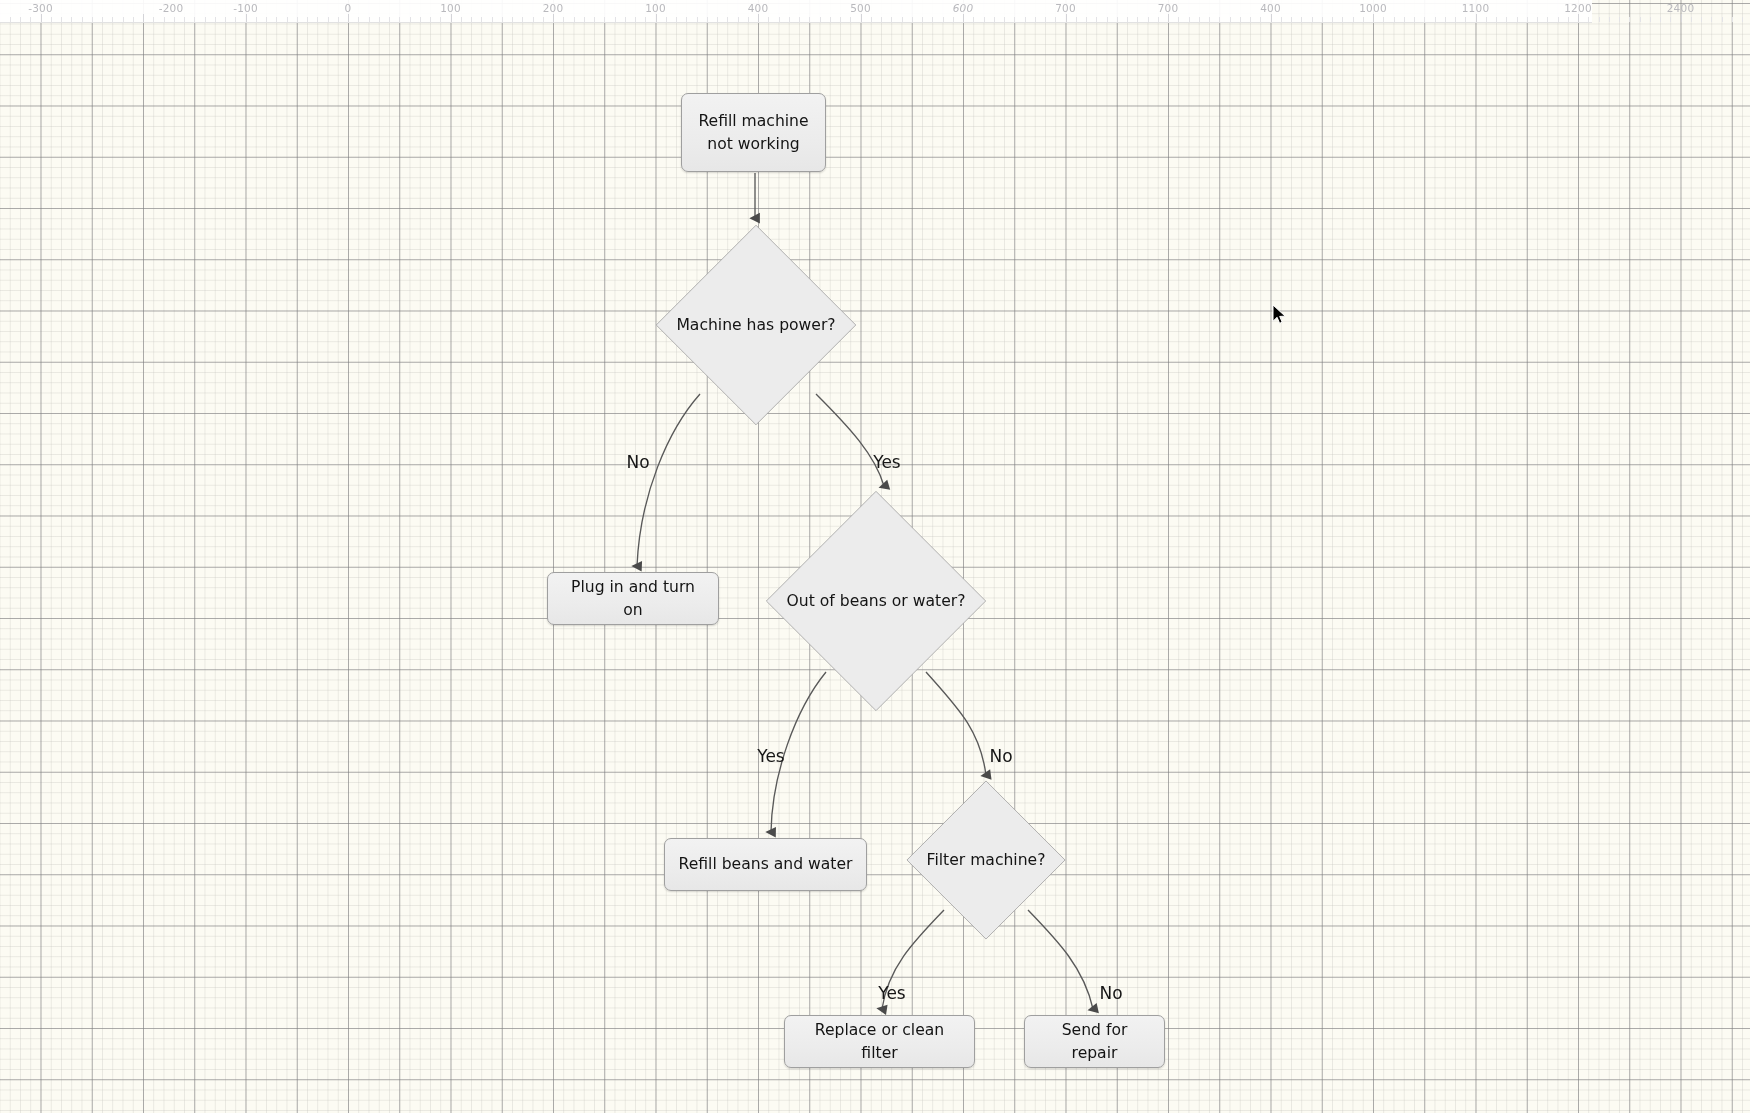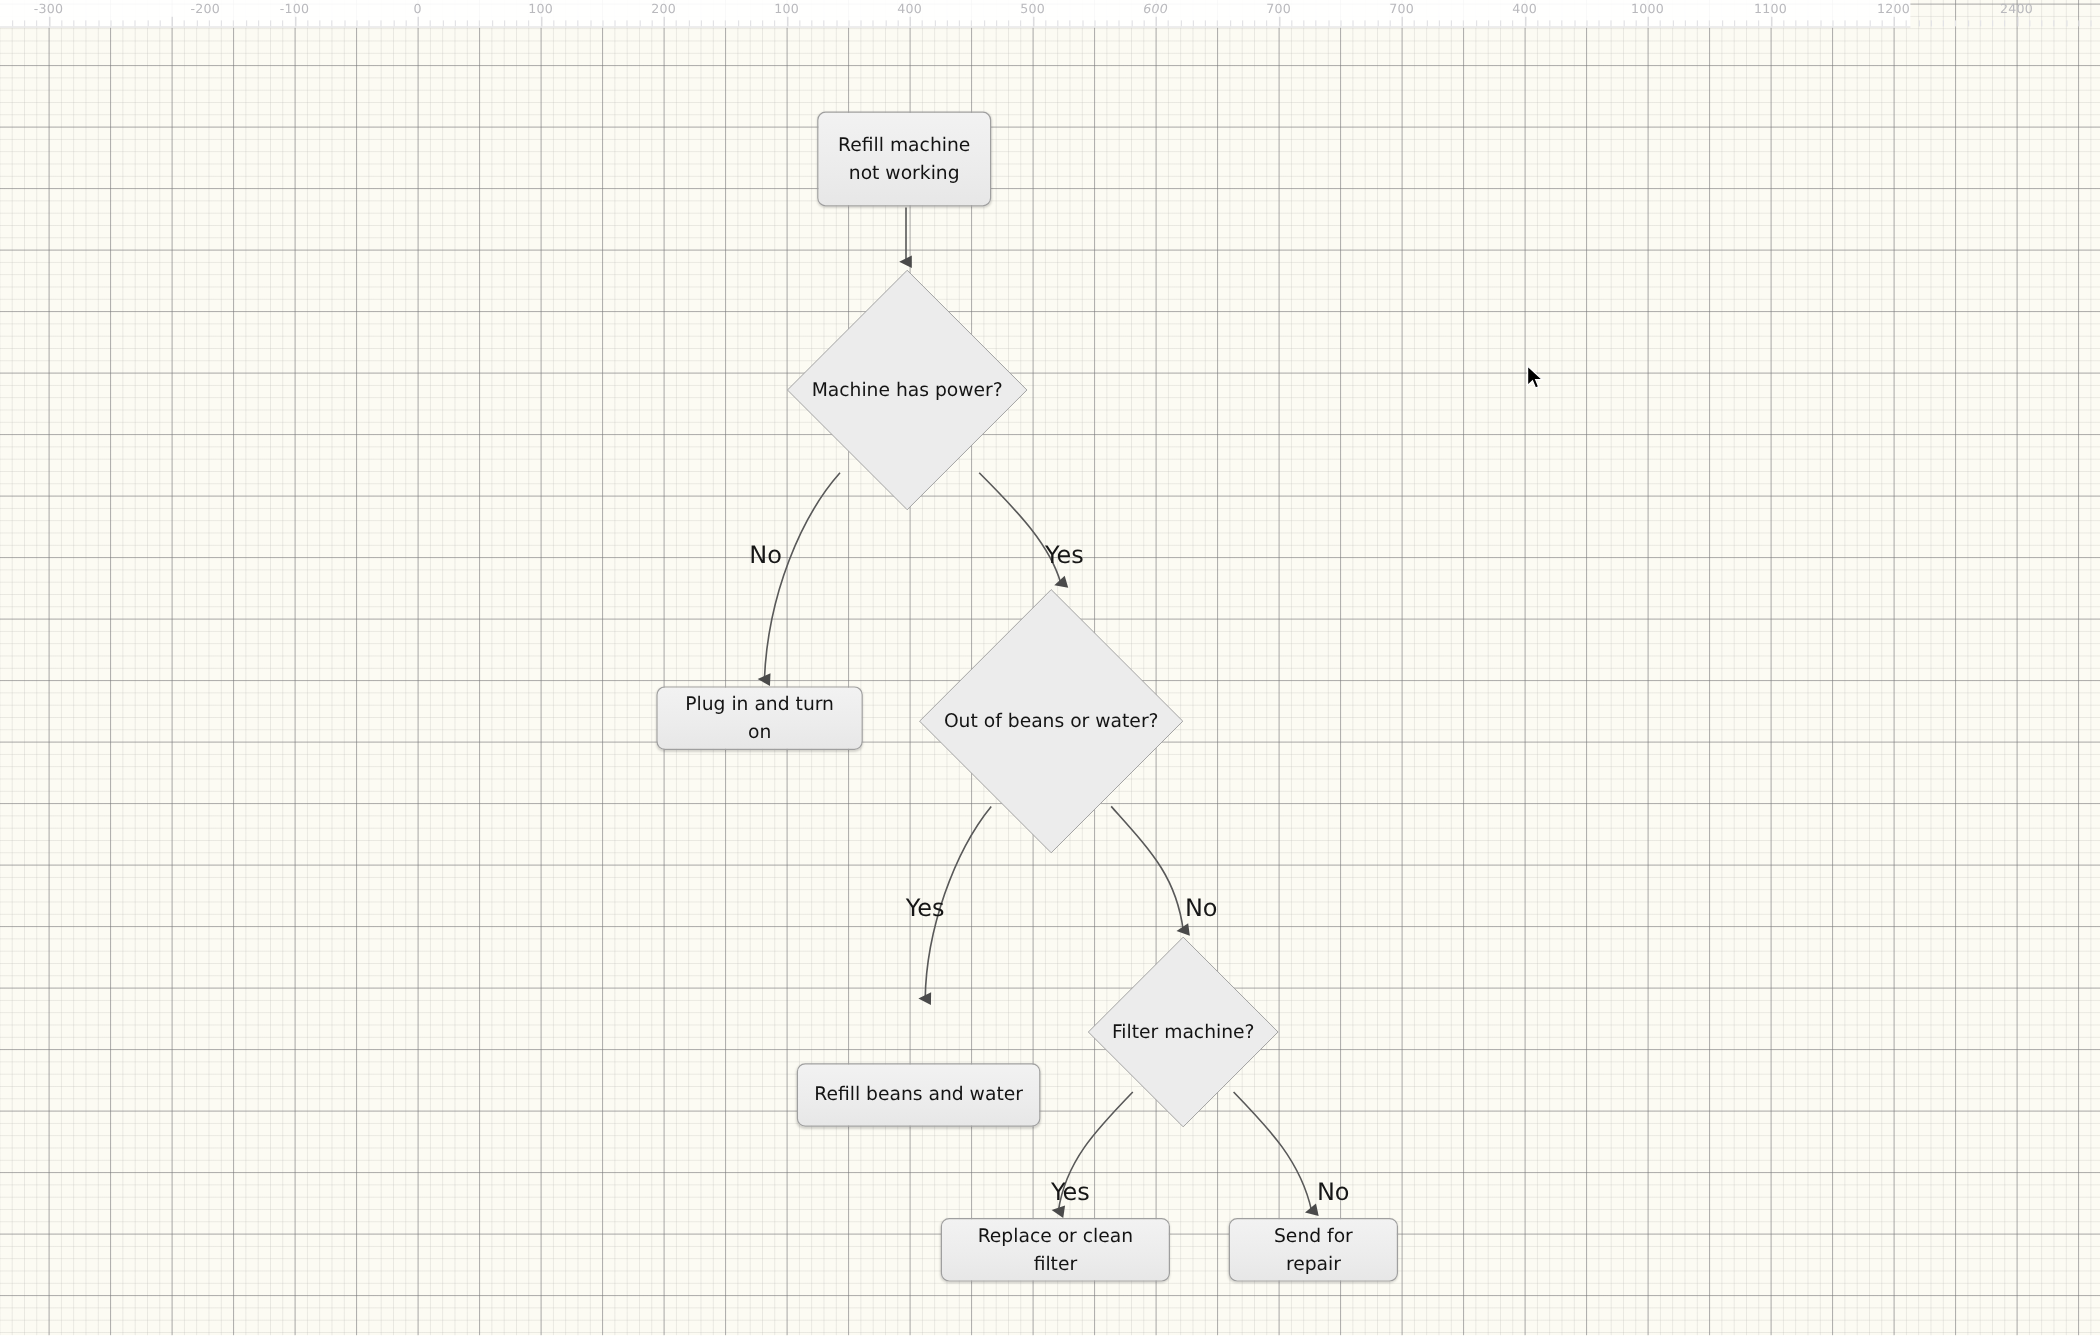--- a/index.html
+++ b/index.html
@@ -143,21 +143,21 @@
     font-size: 15.6px;
     color: #141414;
     text-align: center;
     white-space: nowrap;
   }
 
   
   .edge-label {
     position: absolute;
     z-index: 30;
-    font-size: 20px;
+    font-size: 17px;
     color: #161616;
     white-space: nowrap;
     transform: translate(-50%, -50%);
   }
 
   
   #mouse-cursor {
     position: absolute;
     z-index: 60;
     width: 16px;
@@ -394,21 +394,21 @@
       </div>
       <div class="node node-box" style="left: 547px; top: 572px; width: 172px; height: 53px;">
         <span class="node-label">Plug in and turn on</span>
       </div>
       <div class="node node-diamond" style="left: 765px; top: 490px; width: 222px; height: 222px;">
         <svg class="dia-shape" viewBox="0 0 100 100" preserveAspectRatio="none">
           <polygon points="50,0.6 99.4,50 50,99.4 0.6,50" fill="#ececec" stroke="#9f9f9f" stroke-width="0.8" vector-effect="non-scaling-stroke"></polygon>
         </svg>
         <span class="node-label">Out of beans or water?</span>
       </div>
-      <div class="node node-box" style="left: 664px; top: 838px; width: 203px; height: 53px; margin-top: 48px;">
+      <div class="node node-box" style="left: 664px; top: 838px; width: 203px; height: 53px;">
         <span class="node-label">Refill beans and water</span>
       </div>
       <div class="node node-diamond" style="left: 906px; top: 780px; width: 160px; height: 160px;">
         <svg class="dia-shape" viewBox="0 0 100 100" preserveAspectRatio="none">
           <polygon points="50,0.6 99.4,50 50,99.4 0.6,50" fill="#ececec" stroke="#9f9f9f" stroke-width="0.8" vector-effect="non-scaling-stroke"></polygon>
         </svg>
         <span class="node-label">Filter machine?</span>
       </div>
       <div class="node node-box" style="left: 784px; top: 1015px; width: 191px; height: 53px;">
         <span class="node-label">Replace or clean filter</span>

